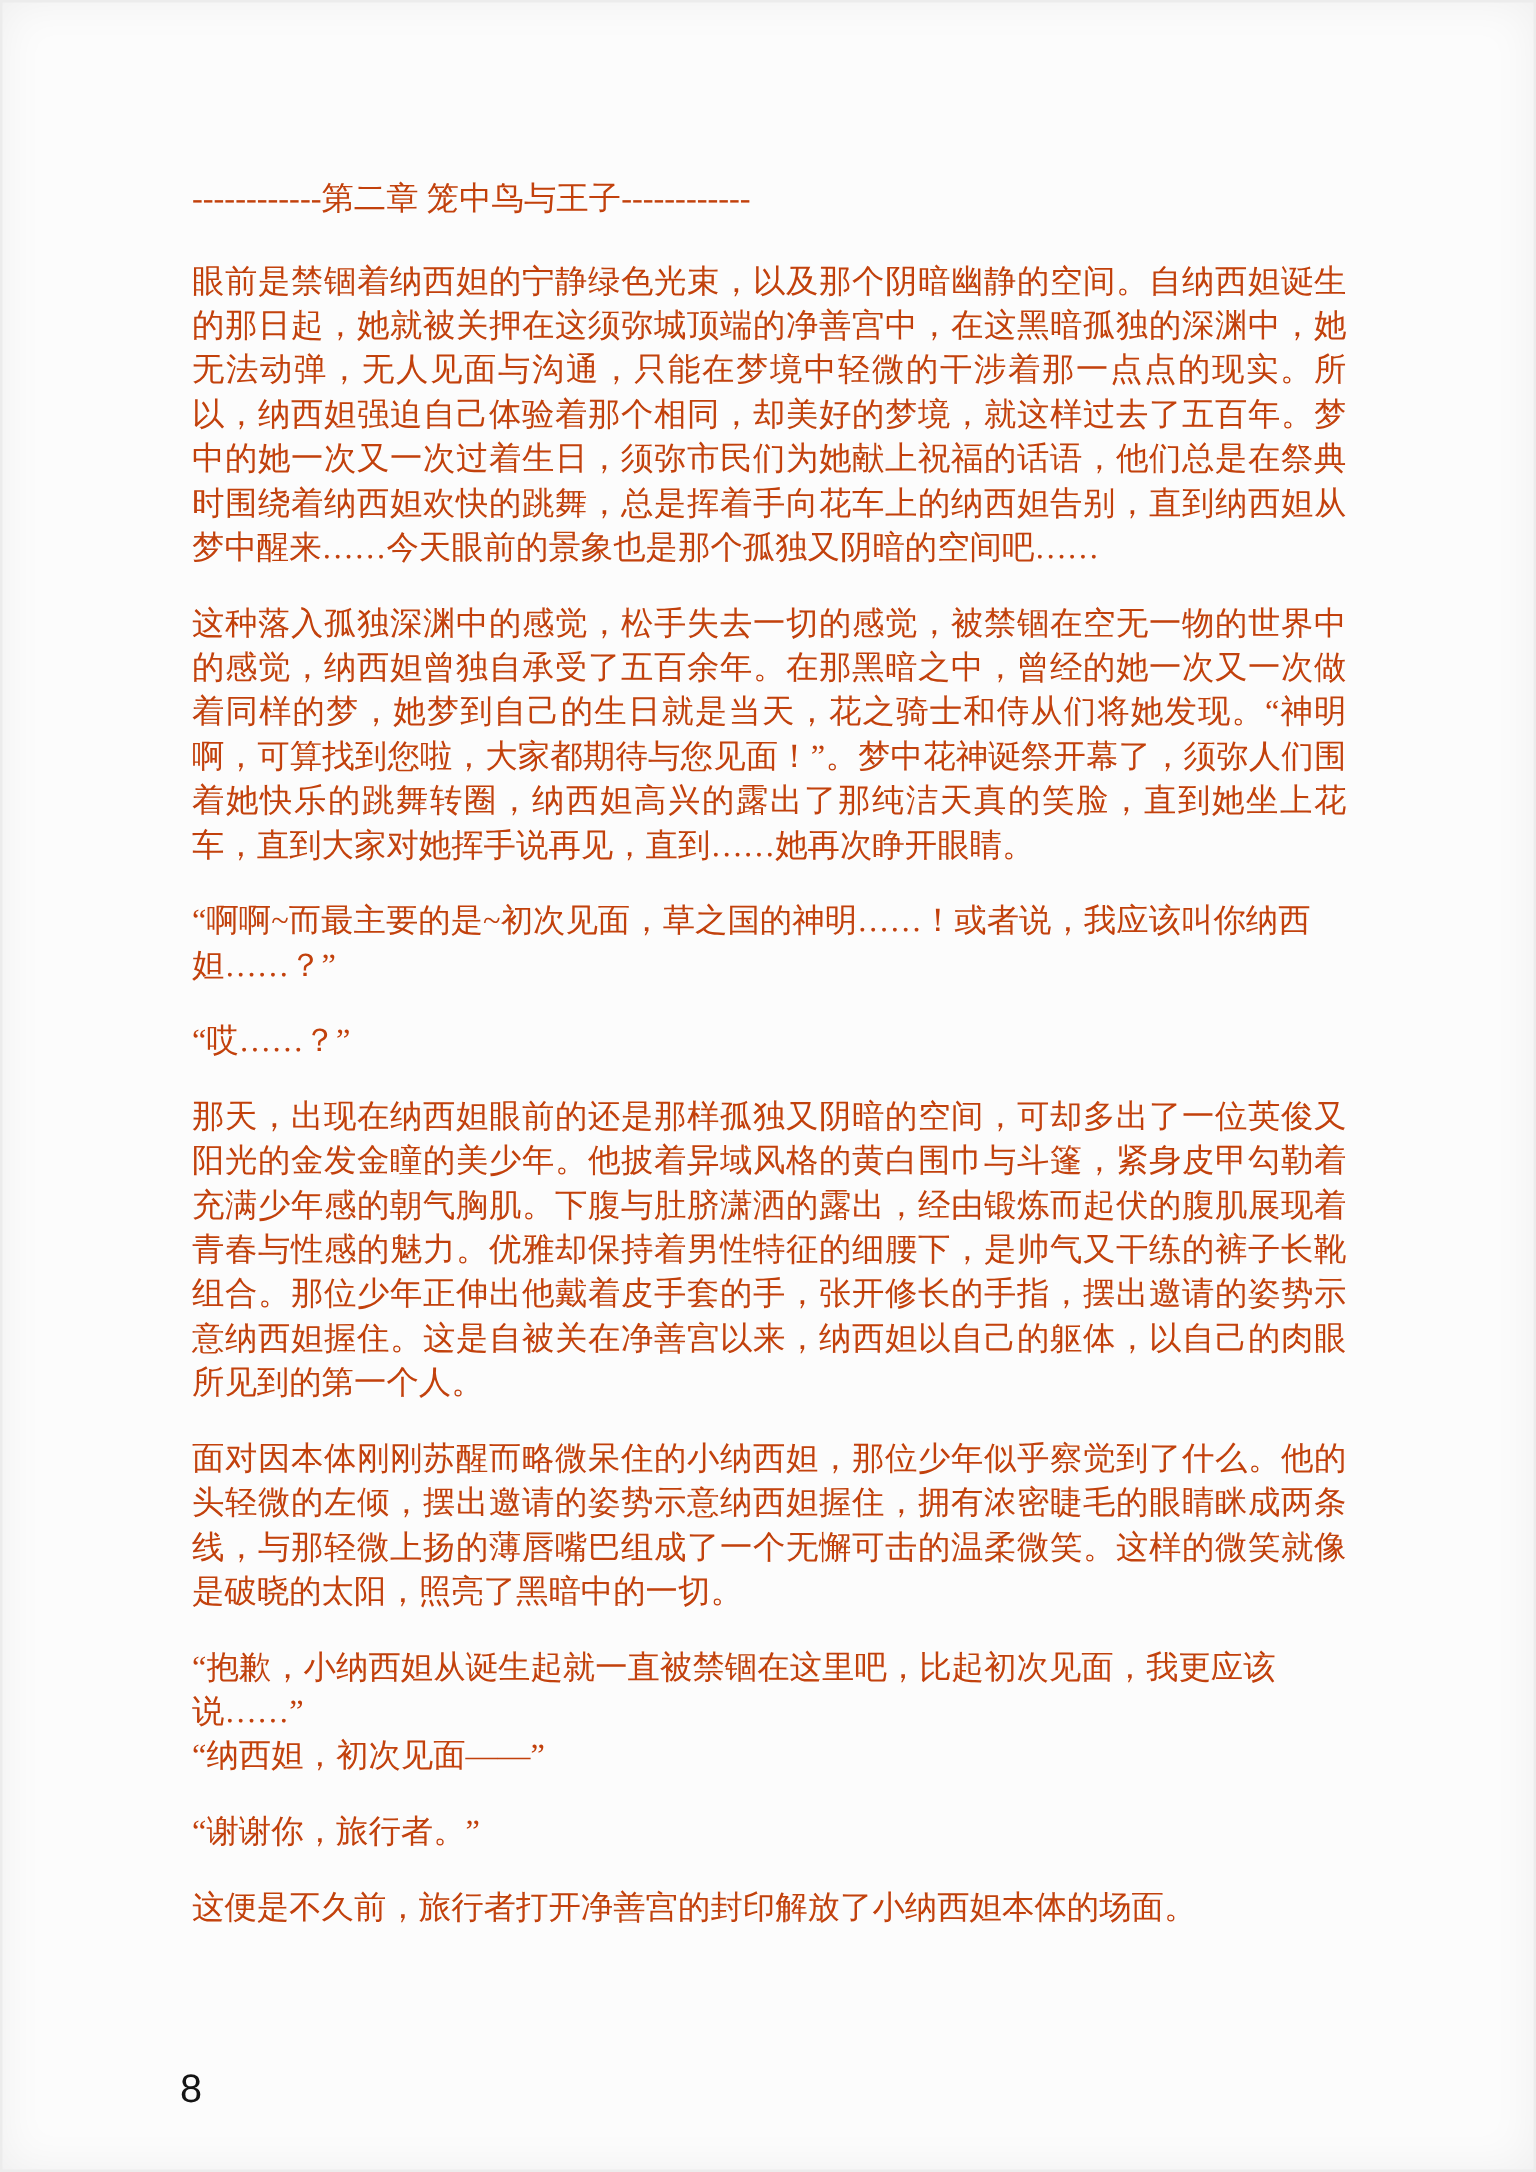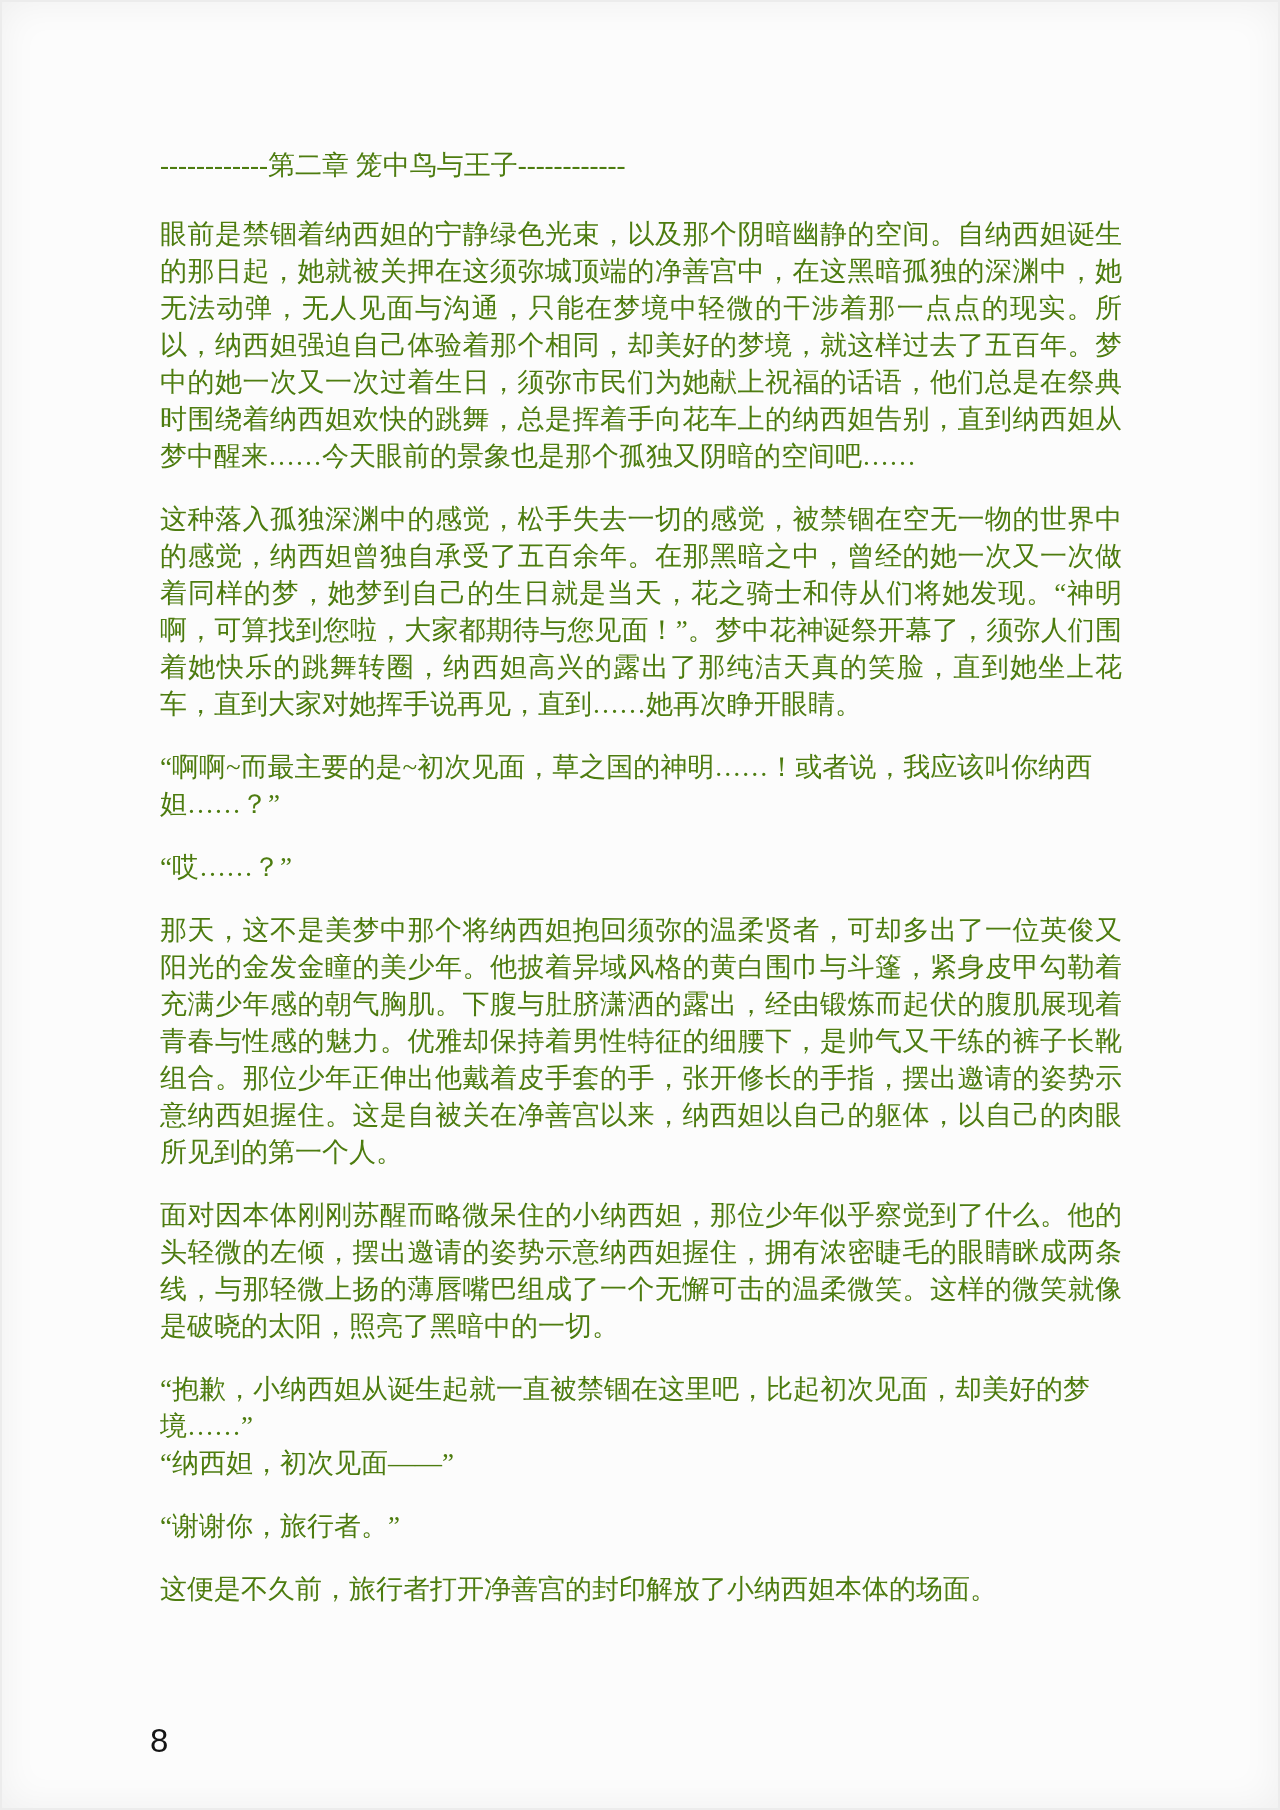--- a/index.html
+++ b/index.html
@@ -15,21 +15,21 @@
   .content {
     position: absolute;
     left: 160px;
     top: 147px;
     width: 962px;
   }
   .content p {
     font-family: "Liberation Serif", "DejaVu Serif", serif;
     font-size: 27px;
     line-height: 37px;
-    color: #4d7c0f;
+    color: #c2410c;
     margin: 0 0 26px 0;
     text-align: justify;
     text-justify: inter-character;
   }
   .content p.heading {
     text-align: left;
     margin-bottom: 32px;
   }
   .content p.tight { margin-bottom: 0; }
   .content p.dialogue { text-align: left; }
@@ -45,22 +45,22 @@
 </head>
 <body>
 
 <div class="page">
   <div class="content">
     <p class="heading">------------第二章 笼中鸟与王子------------</p>
     <p>眼前是禁锢着纳西妲的宁静绿色光束，以及那个阴暗幽静的空间。自纳西妲诞生的那日起，她就被关押在这须弥城顶端的净善宫中，在这黑暗孤独的深渊中，她无法动弹，无人见面与沟通，只能在梦境中轻微的干涉着那一点点的现实。所以，纳西妲强迫自己体验着那个相同，却美好的梦境，就这样过去了五百年。梦中的她一次又一次过着生日，须弥市民们为她献上祝福的话语，他们总是在祭典时围绕着纳西妲欢快的跳舞，总是挥着手向花车上的纳西妲告别，直到纳西妲从梦中醒来……今天眼前的景象也是那个孤独又阴暗的空间吧……</p>
     <p>这种落入孤独深渊中的感觉，松手失去一切的感觉，被禁锢在空无一物的世界中的感觉，纳西妲曾独自承受了五百余年。在那黑暗之中，曾经的她一次又一次做着同样的梦，她梦到自己的生日就是当天，花之骑士和侍从们将她发现。“神明啊，可算找到您啦，大家都期待与您见面！”。梦中花神诞祭开幕了，须弥人们围着她快乐的跳舞转圈，纳西妲高兴的露出了那纯洁天真的笑脸，直到她坐上花车，直到大家对她挥手说再见，直到……她再次睁开眼睛。</p>
     <p class="dialogue">“啊啊~而最主要的是~初次见面，草之国的神明……！或者说，我应该叫你纳西妲……？”</p>
     <p class="dialogue">“哎……？”</p>
-    <p>那天，这不是美梦中那个将纳西妲抱回须弥的温柔贤者，可却多出了一位英俊又阳光的金发金瞳的美少年。他披着异域风格的黄白围巾与斗篷，紧身皮甲勾勒着充满少年感的朝气胸肌。下腹与肚脐潇洒的露出，经由锻炼而起伏的腹肌展现着青春与性感的魅力。优雅却保持着男性特征的细腰下，是帅气又干练的裤子长靴组合。那位少年正伸出他戴着皮手套的手，张开修长的手指，摆出邀请的姿势示意纳西妲握住。这是自被关在净善宫以来，纳西妲以自己的躯体，以自己的肉眼所见到的第一个人。</p>
+    <p>那天，出现在纳西妲眼前的还是那样孤独又阴暗的空间，可却多出了一位英俊又阳光的金发金瞳的美少年。他披着异域风格的黄白围巾与斗篷，紧身皮甲勾勒着充满少年感的朝气胸肌。下腹与肚脐潇洒的露出，经由锻炼而起伏的腹肌展现着青春与性感的魅力。优雅却保持着男性特征的细腰下，是帅气又干练的裤子长靴组合。那位少年正伸出他戴着皮手套的手，张开修长的手指，摆出邀请的姿势示意纳西妲握住。这是自被关在净善宫以来，纳西妲以自己的躯体，以自己的肉眼所见到的第一个人。</p>
     <p>面对因本体刚刚苏醒而略微呆住的小纳西妲，那位少年似乎察觉到了什么。他的头轻微的左倾，摆出邀请的姿势示意纳西妲握住，拥有浓密睫毛的眼睛眯成两条线，与那轻微上扬的薄唇嘴巴组成了一个无懈可击的温柔微笑。这样的微笑就像是破晓的太阳，照亮了黑暗中的一切。</p>
-    <p class="dialogue tight">“抱歉，小纳西妲从诞生起就一直被禁锢在这里吧，比起初次见面，却美好的梦境……”</p>
+    <p class="dialogue tight">“抱歉，小纳西妲从诞生起就一直被禁锢在这里吧，比起初次见面，我更应该说……”</p>
     <p class="dialogue">“纳西妲，初次见面——”</p>
     <p class="dialogue">“谢谢你，旅行者。”</p>
     <p>这便是不久前，旅行者打开净善宫的封印解放了小纳西妲本体的场面。</p>
 
   </div>
   <div class="page-number">8</div>
 </div>
 
 </body></html>

